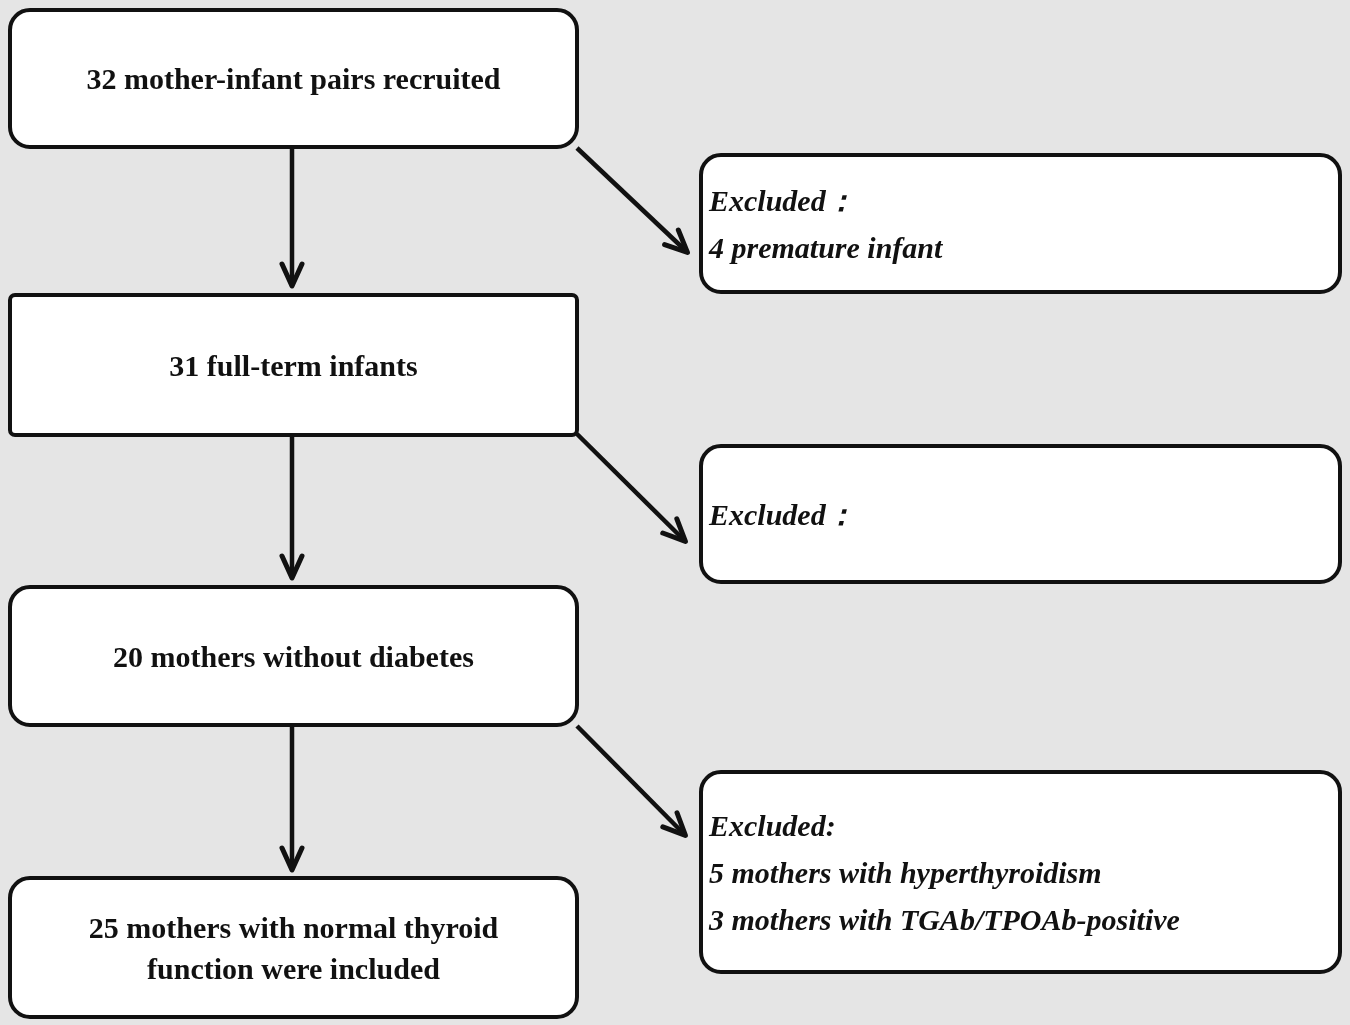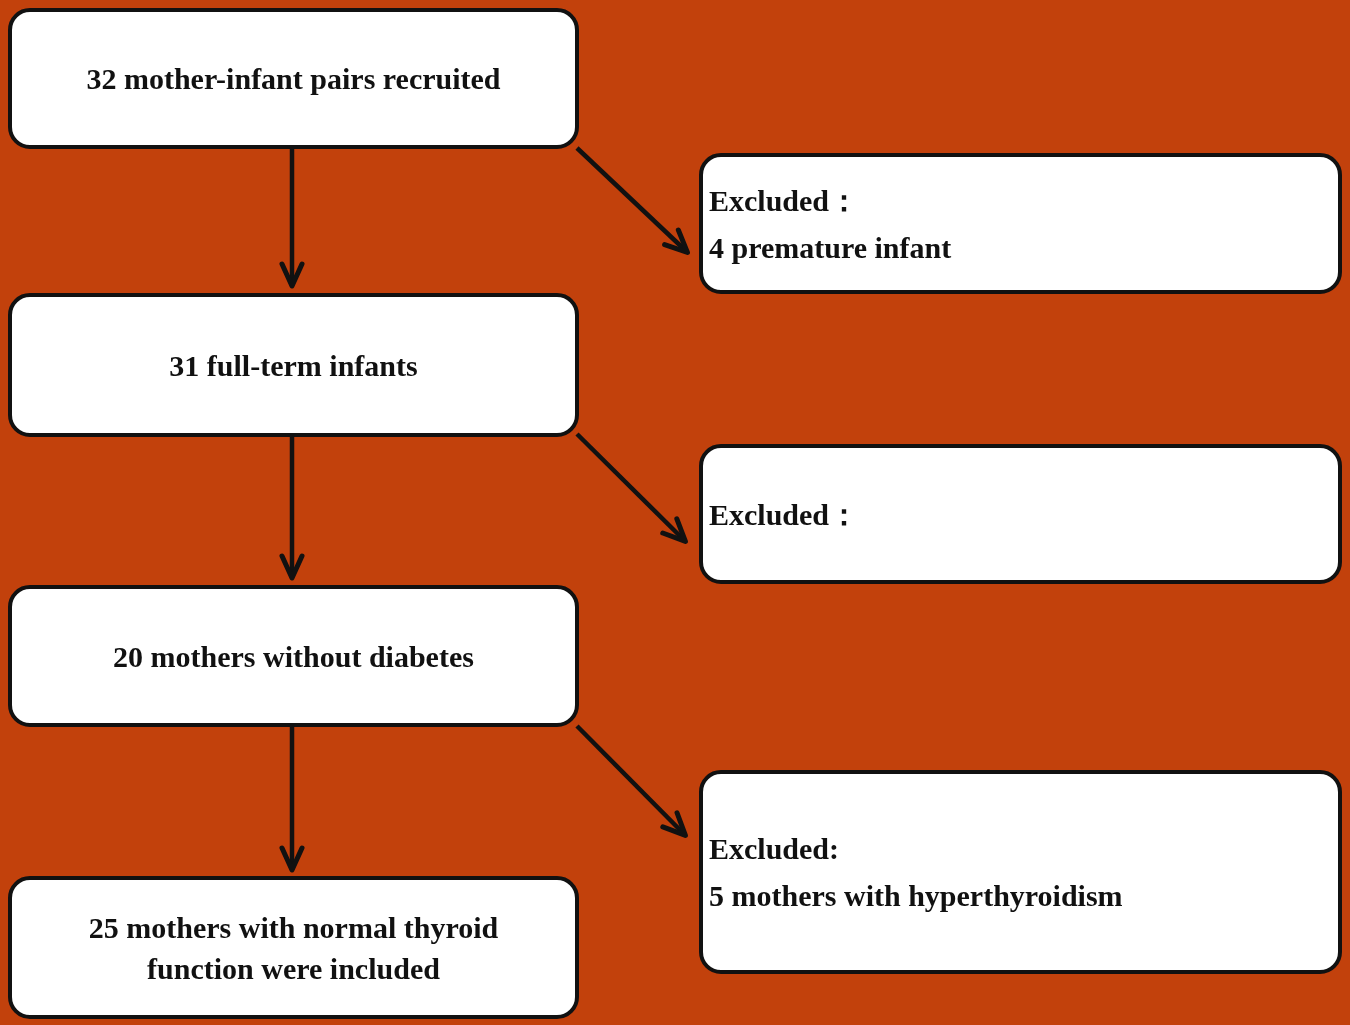--- a/index.html
+++ b/index.html
@@ -4,21 +4,21 @@
 <style>
   * { margin: 0; padding: 0; box-sizing: border-box; }
   html, body { background: #ffffff; }
   body {
     font-family: "Liberation Serif", "DejaVu Serif", serif;
     width: 1350px; height: 1025px;
   }
   .canvas {
     position: relative;
     width: 1350px; height: 1025px;
-    background: #c2410c;
+    background: #e5e5e5;
     overflow: hidden;
   }
   .arrows {
     position: absolute;
     left: 0; top: 0;
     width: 1350px; height: 1025px;
     pointer-events: none;
   }
   .box {
     position: absolute;
@@ -42,21 +42,21 @@
   .wrap2 { max-width: 500px; }
   .excl-box {
     left: 699px; width: 643px;
     display: flex;
     flex-direction: column;
     justify-content: center;
     padding-left: 6px;
     line-height: 47px;
     text-align: left;
   }
-  .excl-line { white-space: nowrap; }
+  .excl-line { white-space: nowrap; font-style: italic; }
 </style>
 </head>
 <body>
 
 <div class="canvas">
 
   <svg class="arrows" width="1350" height="1025" viewBox="0 0 1350 1025" xmlns="http://www.w3.org/2000/svg">
     <defs>
       <marker id="ah" markerUnits="userSpaceOnUse" markerWidth="34" markerHeight="34" refX="24" refY="16" orient="auto">
         <path d="M4,6 L26,16 L4,26" fill="none" stroke="#111111" stroke-width="5" stroke-linecap="round" stroke-linejoin="round"></path>
@@ -67,21 +67,21 @@
     <line x1="292" y1="727" x2="292" y2="868" stroke="#111111" stroke-width="4.5" marker-end="url(#ah)"></line>
     <line x1="577" y1="148" x2="686" y2="251" stroke="#111111" stroke-width="4.5" marker-end="url(#ah)"></line>
     <line x1="577" y1="434" x2="684" y2="540" stroke="#111111" stroke-width="4.5" marker-end="url(#ah)"></line>
     <line x1="577" y1="726" x2="684" y2="834" stroke="#111111" stroke-width="4.5" marker-end="url(#ah)"></line>
   </svg>
 
   <div class="box main-box" style="top:8px;height:141px;">
     <span class="lbl nowrap">32 mother-infant pairs recruited</span>
   </div>
 
-  <div class="box main-box" style="top:293px;height:144px;">
+  <div class="box main-box" style="top:293px;height:144px;border-radius:7px;">
     <span class="lbl nowrap">31 full-term infants</span>
   </div>
 
   <div class="box main-box" style="top:585px;height:142px;">
     <span class="lbl nowrap">20 mothers without diabetes</span>
   </div>
 
   <div class="box main-box" style="top:876px;height:143px;">
     <span class="lbl wrap2">25 mothers with normal thyroid function were included</span>
   </div>
@@ -91,15 +91,16 @@
     <div class="excl-line">4 premature infant</div>
   </div>
 
   <div class="box excl-box" style="top:444px;height:140px;">
     <div class="excl-line">Excluded：</div>
   </div>
 
   <div class="box excl-box" style="top:730px;height:204px;margin-top:40px;">
     <div class="excl-line">Excluded:</div>
     <div class="excl-line">5 mothers with hyperthyroidism</div>
+    <div class="excl-line">3 mothers with TGAb/TPOAb-positive</div>
   </div>
 
 </div>
 
 </body></html>

